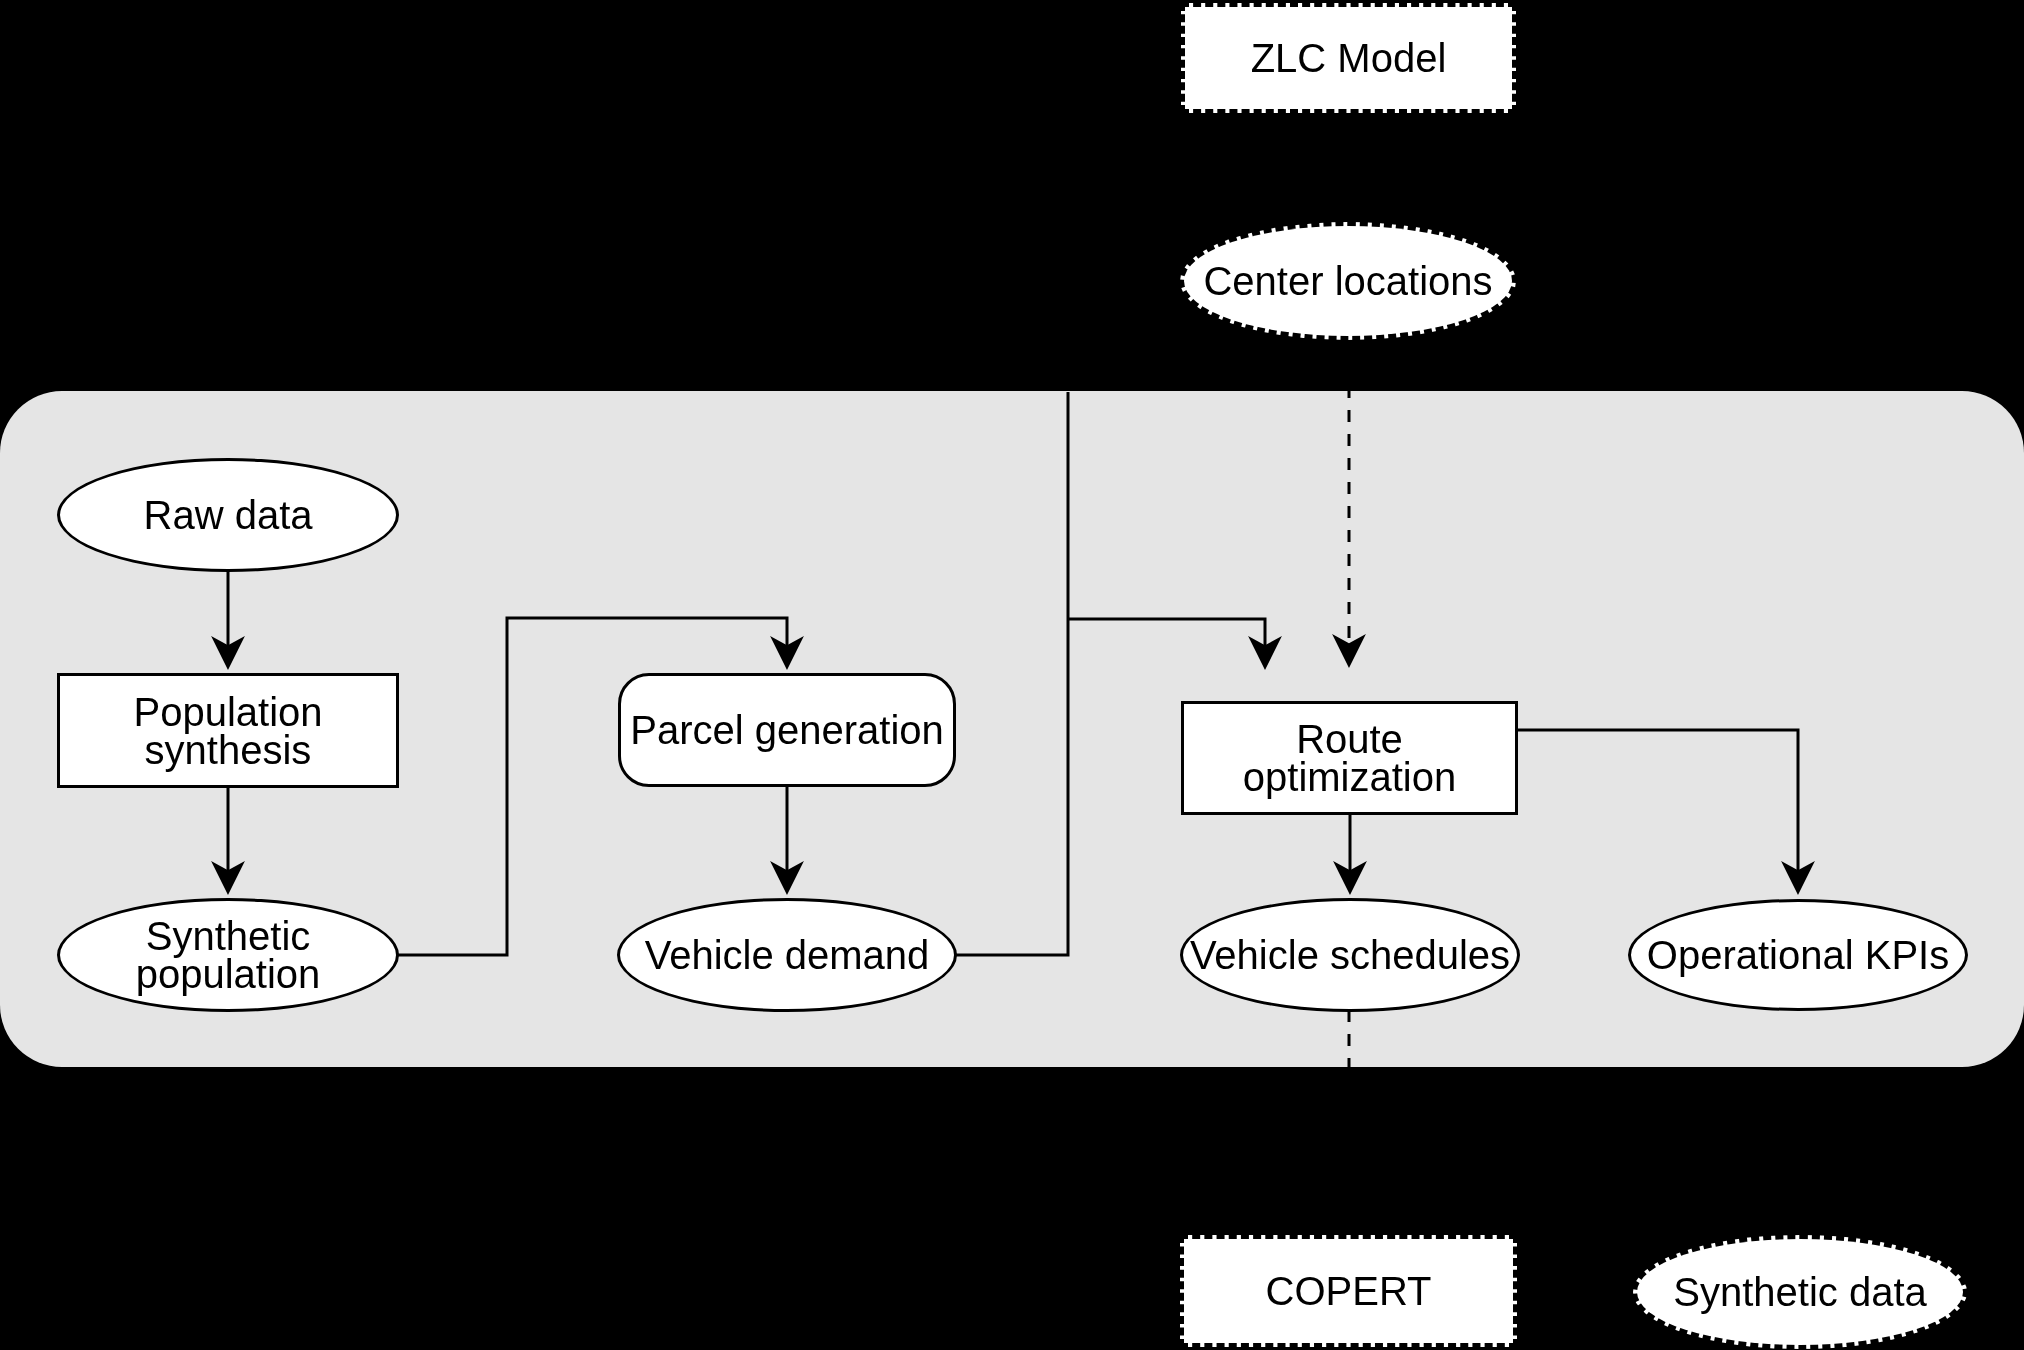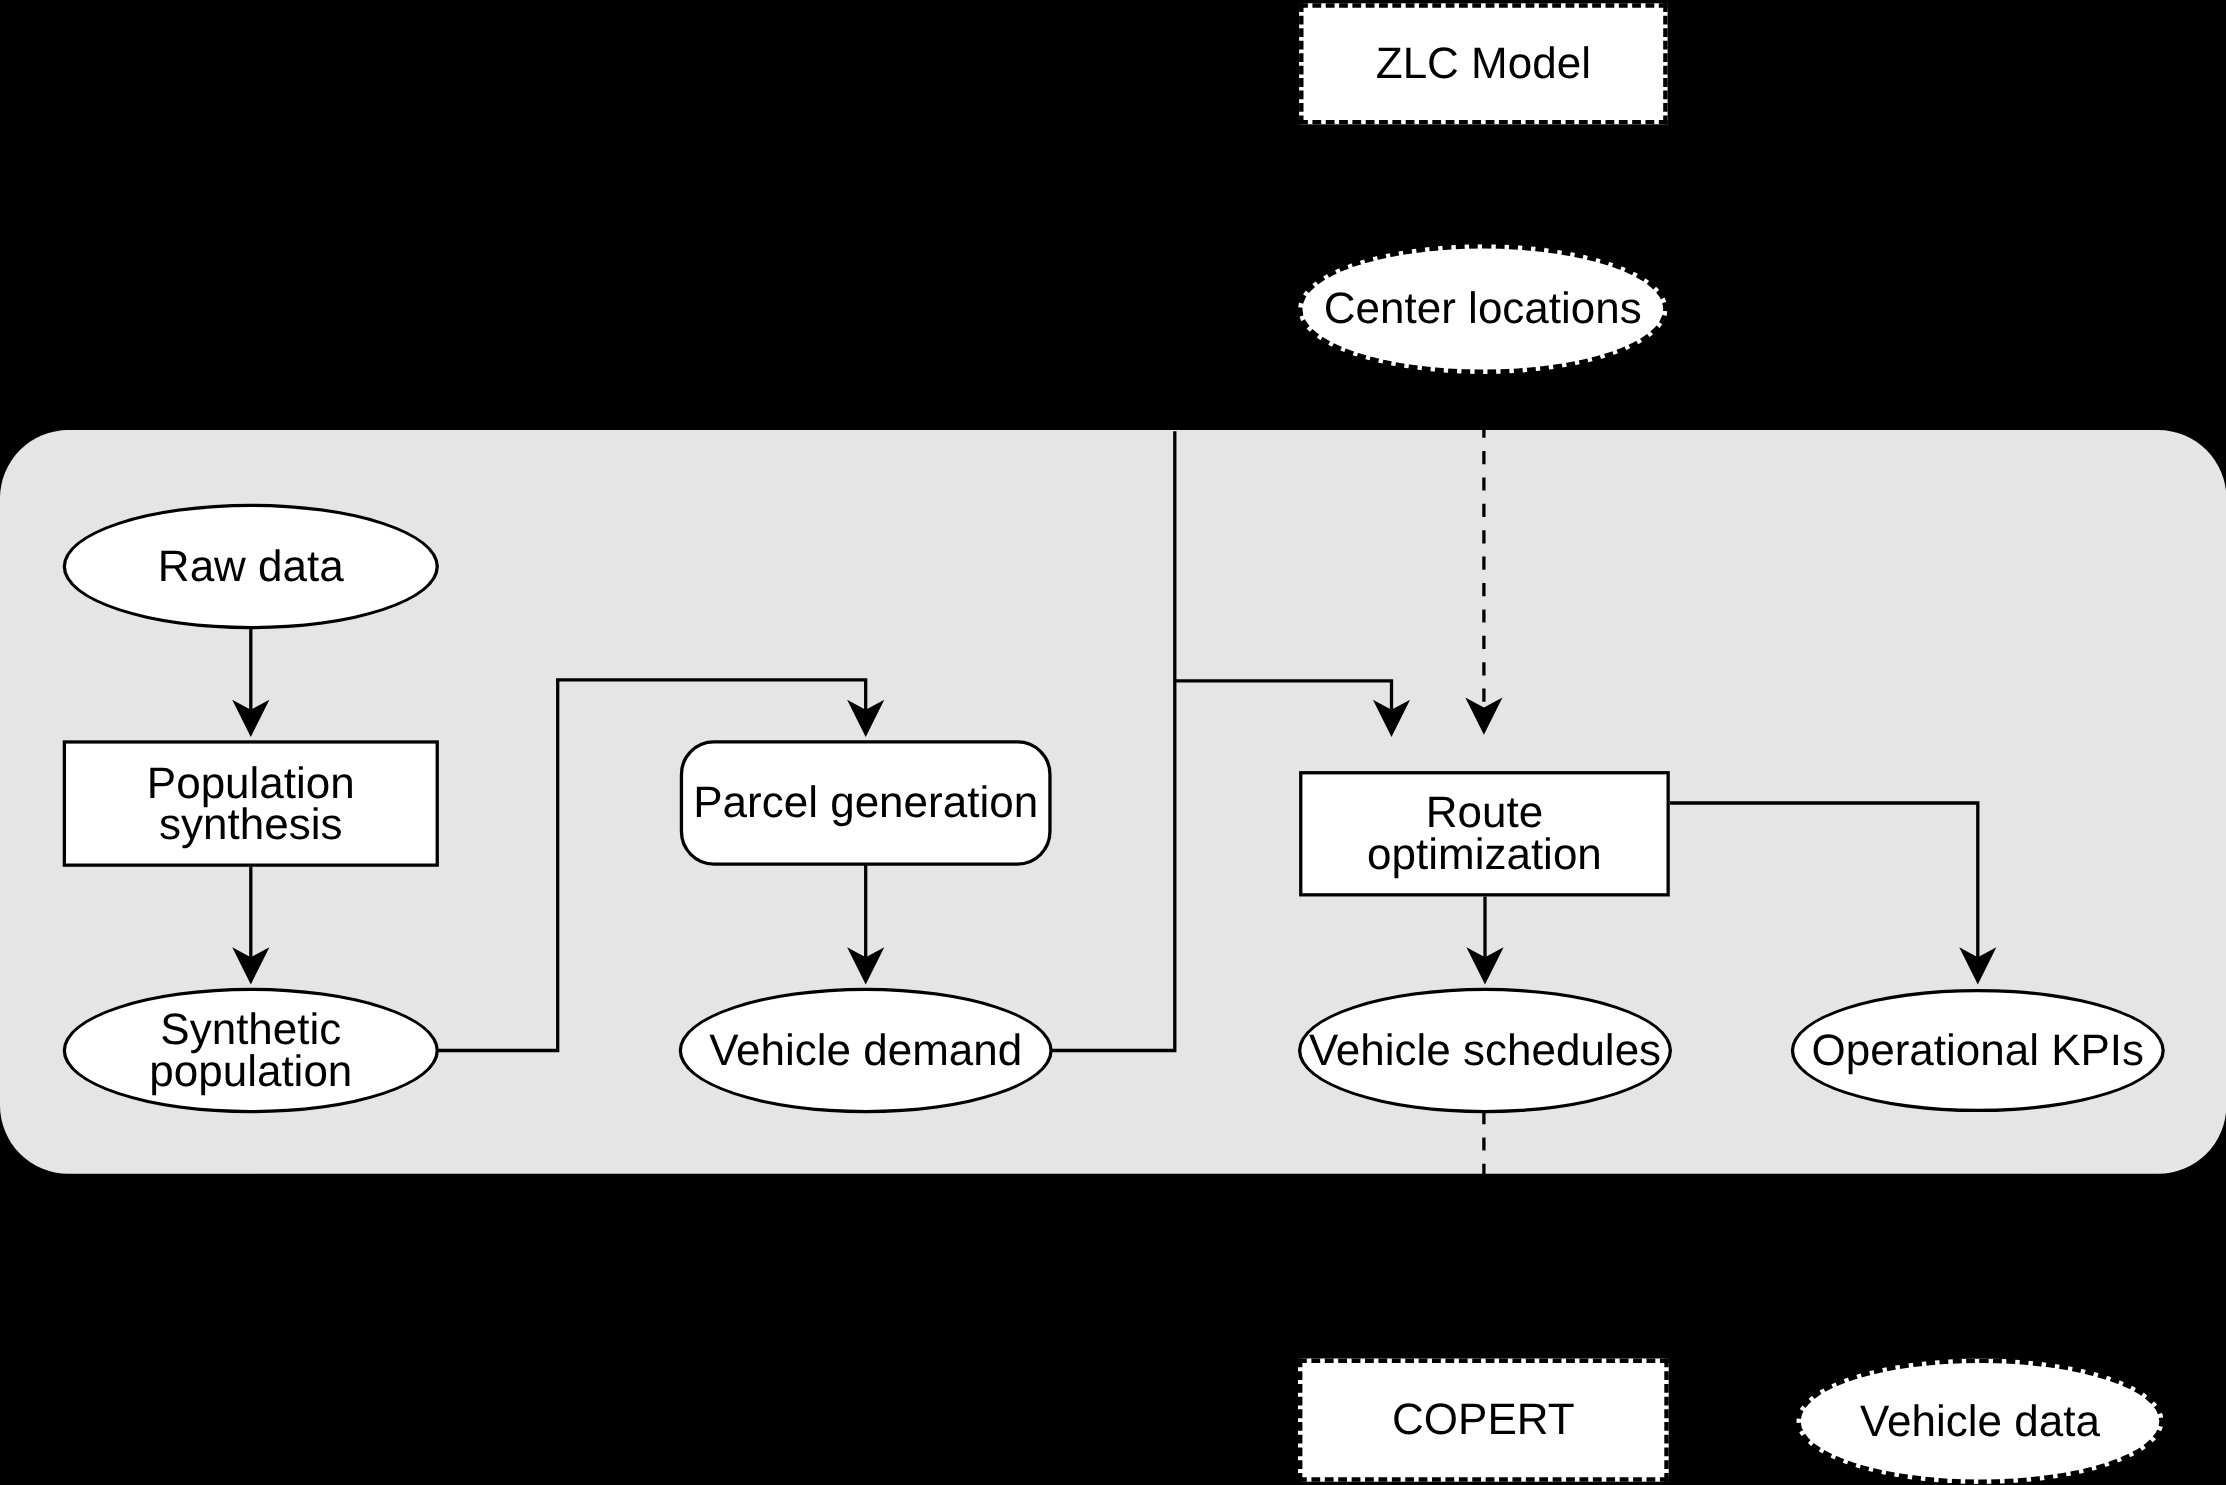--- a/index.html
+++ b/index.html
@@ -124,16 +124,16 @@
 
   <div class="node ellipse-solid n-vehsched">
     <span>Vehicle schedules</span>
   </div>
 
   <div class="node rect-dashed n-copert">
     <span>COPERT</span>
   </div>
 
   <div class="node ellipse-dashed n-emission">
-    <span>Vehicle data</span>
+    <span>Synthetic data</span>
   </div>
 
 </div>
 
 </body></html>

